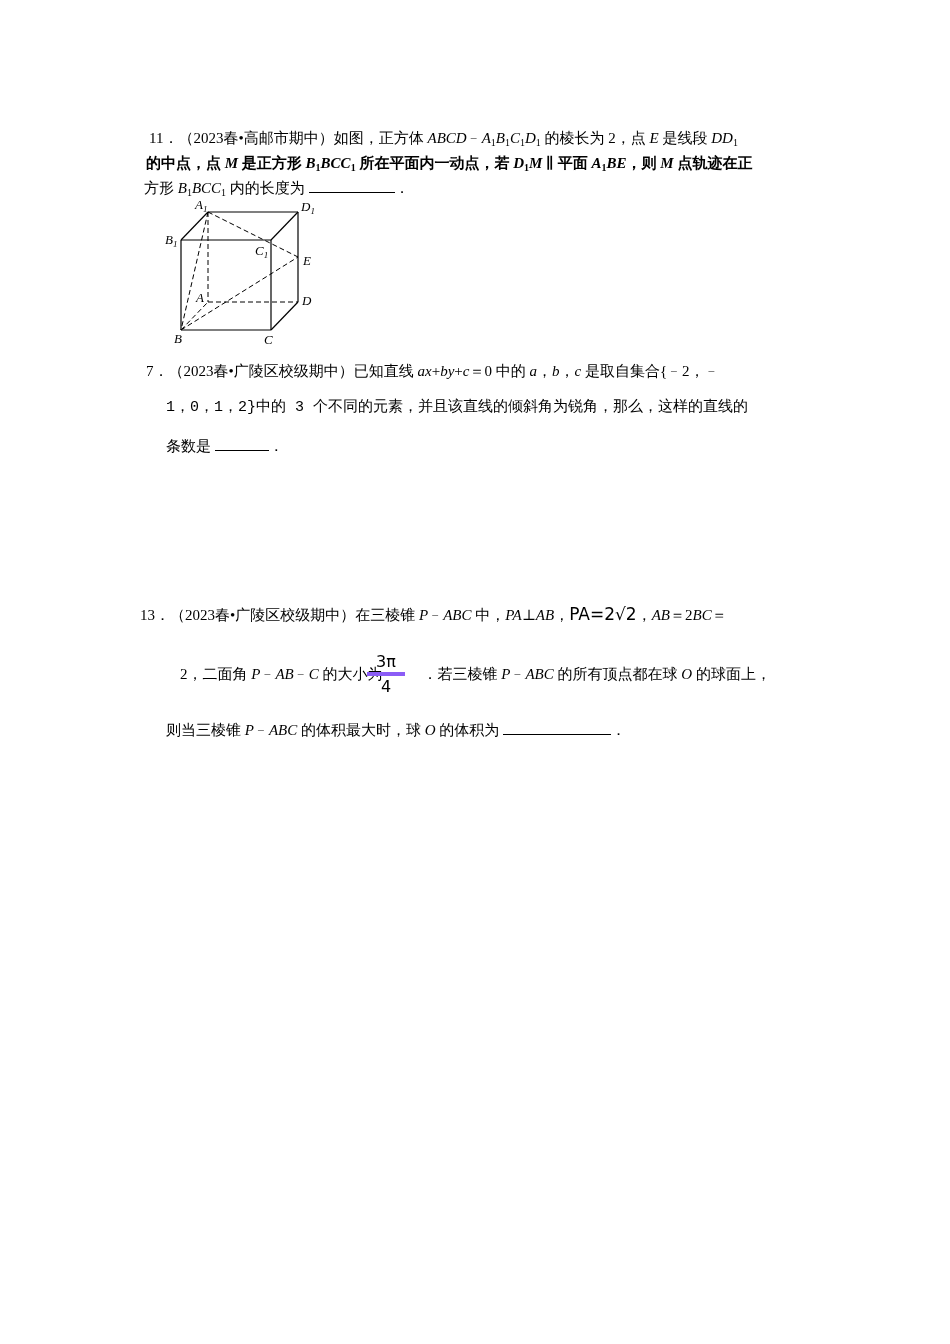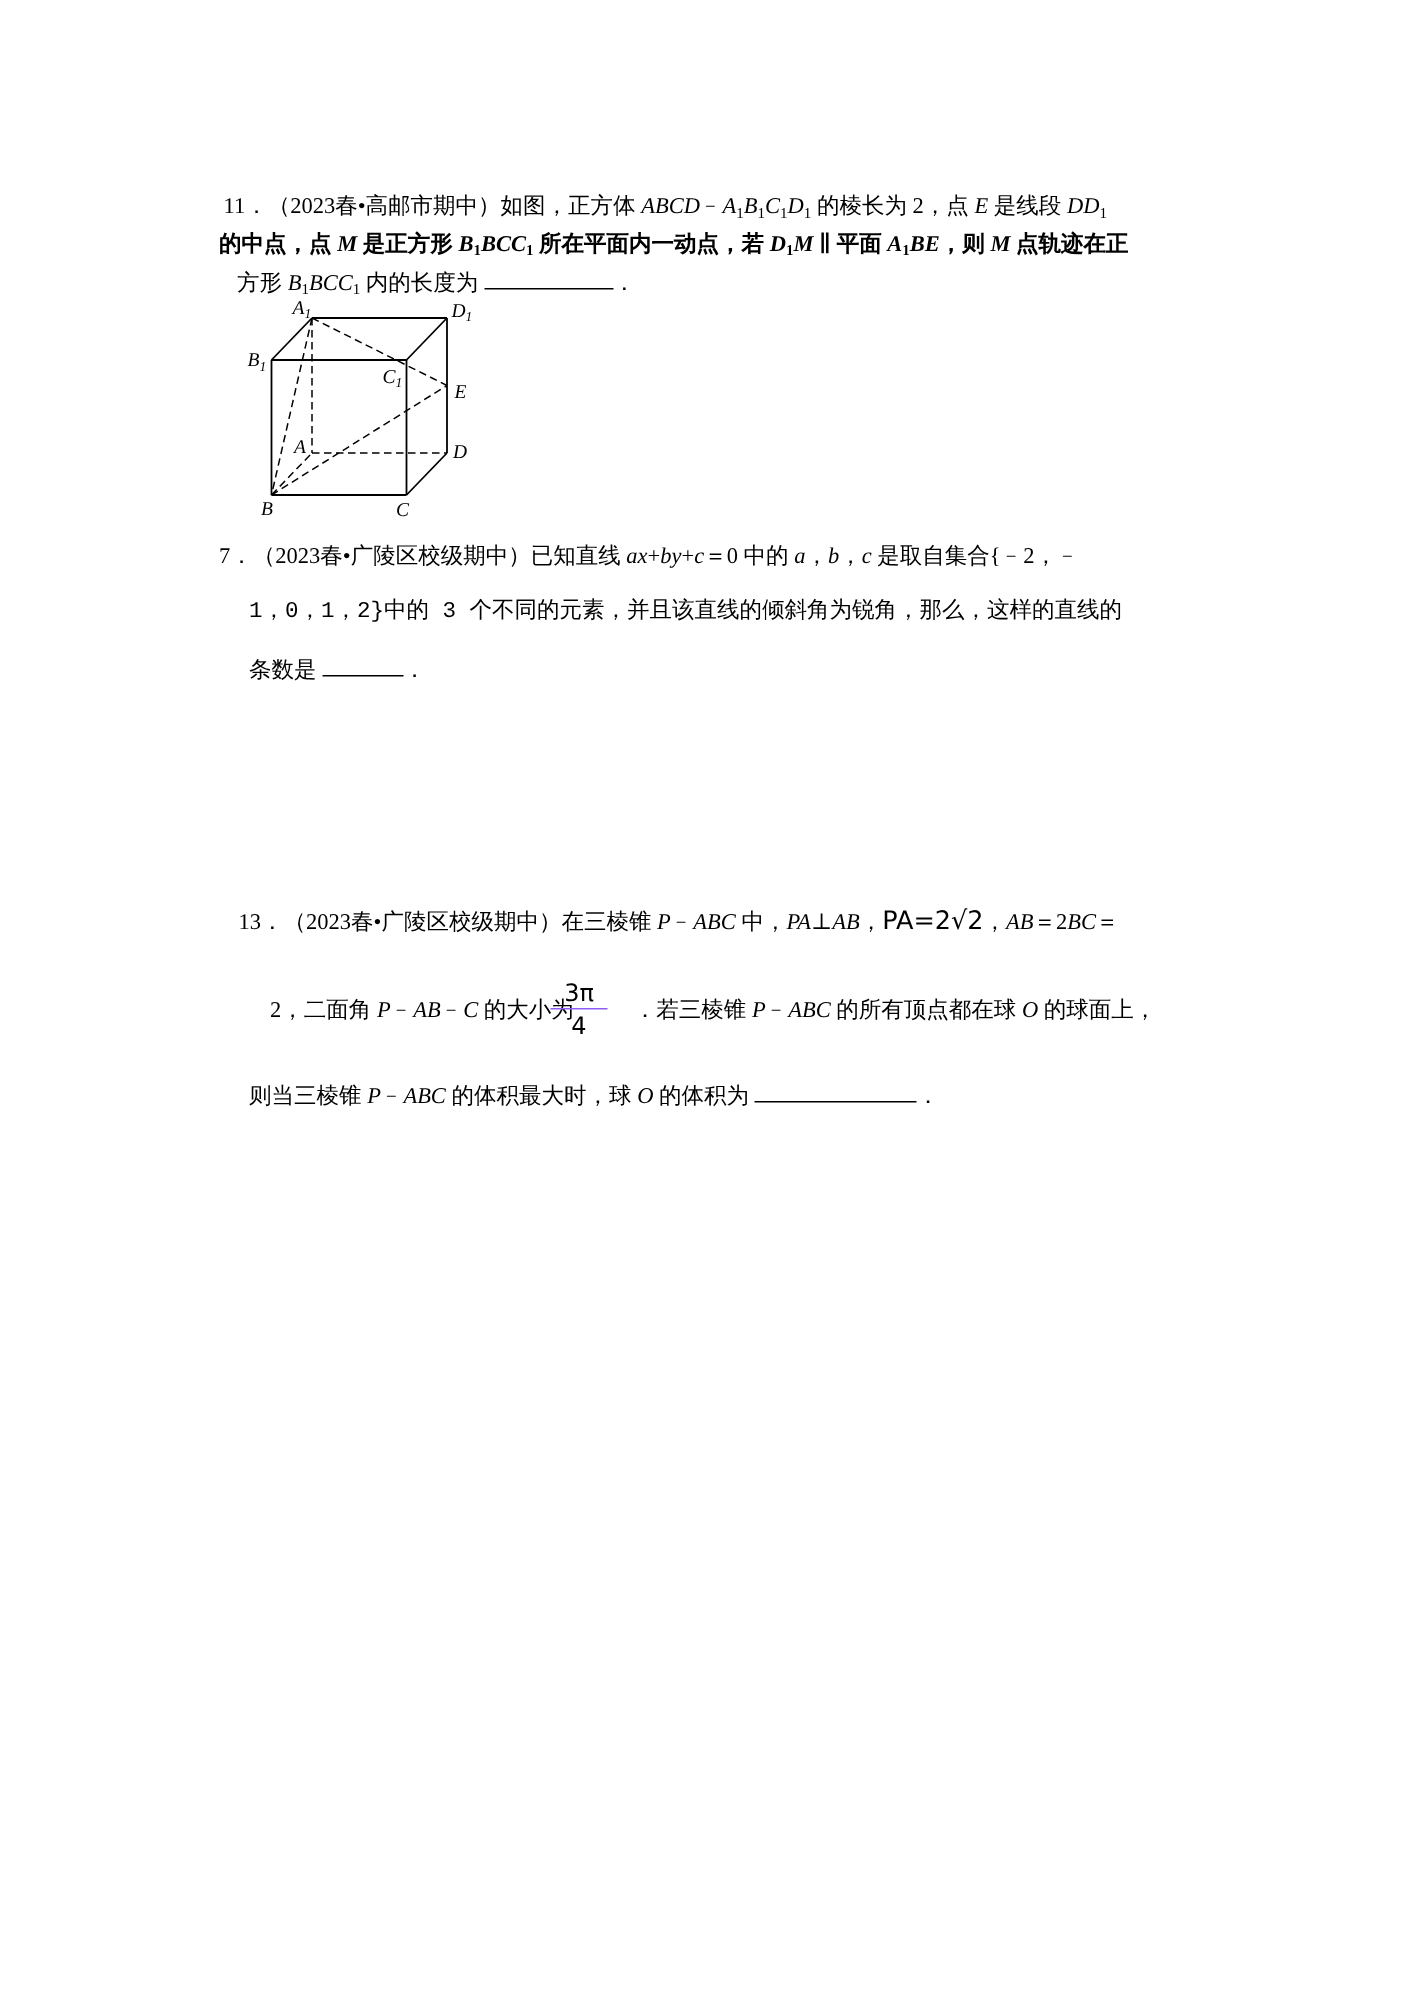--- a/index.html
+++ b/index.html
@@ -4,34 +4,34 @@
 <style>
   html, body { margin: 0; padding: 0; background: #ffffff; }
   body { width: 950px; height: 1344px; position: relative; overflow: hidden;
          font-family: "Liberation Serif", "DejaVu Serif", serif; color: #000; }
   .line { position: absolute; font-size: 15px; white-space: nowrap; line-height: 20px; }
   .m { font-style: italic; }
   sub { font-size: 10px; vertical-align: -3px; line-height: 0; }
   .blank { display: inline-block; border-bottom: 1px solid #000; height: 14px; vertical-align: baseline; }
   .mathimg { font-family: "DejaVu Sans", sans-serif; font-size: 17px; }
   .frac { position: absolute; font-family: "DejaVu Sans", sans-serif; font-size: 16px; text-align: center; }
-  .frac .num { display: block; border-bottom: 1px solid #8b5cf6; padding: 0 2px; line-height: 20px; }
+  .frac .num { display: block; border-bottom: 4px solid #8b5cf6; padding: 0 2px; line-height: 20px; }
   .frac .den { display: block; line-height: 22px; }
   svg text { font-family: "Liberation Serif", serif; font-style: italic; font-size: 13px; }
 </style>
 </head>
 <body>
 
 <div class="line" style="left:149px; top:128px;">
   <span>11．</span><span>（2023春•高邮市期中）</span>如图，正方体 <span class="m">ABCD</span>﹣<span class="m">A</span><sub>1</sub><span class="m">B</span><sub>1</sub><span class="m">C</span><sub>1</sub><span class="m">D</span><sub>1</sub> 的棱长为 2，点 <span class="m">E</span> 是线段 <span class="m">DD</span><sub>1</sub>
 </div>
 <div class="line" style="left:146px; top:153px;font-weight:bold;">
   的中点，点 <span class="m">M</span> 是正方形 <span class="m">B</span><sub>1</sub><span class="m">BCC</span><sub>1</sub> 所在平面内一动点，若 <span class="m">D</span><sub>1</sub><span class="m">M</span> ∥ 平面 <span class="m">A</span><sub>1</sub><span class="m">BE</span>，则 <span class="m">M</span> 点轨迹在正
 </div>
-<div class="line" style="left:158px; top:178px;">
+<div class="line" style="left:144px; top:178px;">
   方形 <span class="m">B</span><sub>1</sub><span class="m">BCC</span><sub>1</sub> 内的长度为 <span class="blank" style="width:86px;"></span><span>．</span>
 </div>
 
 <svg style="position:absolute; left:160px; top:195px;" width="170" height="155" viewBox="0 0 170 155">
   <g stroke="#000" stroke-width="1.2" fill="none">
 
     <line x1="21" y1="45" x2="111" y2="45"></line>
     <line x1="21" y1="45" x2="21" y2="135"></line>
     <line x1="21" y1="135" x2="111" y2="135"></line>
     <line x1="111" y1="45" x2="111" y2="135"></line>
@@ -63,21 +63,21 @@
 <div class="line" style="left:146px; top:361px;">
   <span>7．</span><span>（2023春•广陵区校级期中）</span>已知直线 <span class="m">ax</span>+<span class="m">by</span>+<span class="m">c</span>＝0 中的 <span class="m">a</span>，<span class="m">b</span>，<span class="m">c</span> 是取自集合{﹣2，﹣
 </div>
 <div class="line" style="left:166px; top:398px;font-family:Liberation Mono, monospace;">
   1，0，1，2}中的 3 个不同的元素，并且该直线的倾斜角为锐角，那么，这样的直线的
 </div>
 <div class="line" style="left:166px; top:436px;font-family:Liberation Serif, serif;">
   条数是 <span class="blank" style="width:54px;"></span><span>．</span>
 </div>
 
-<div class="line" style="left:159px; top:604px;">
+<div class="line" style="left:140px; top:604px;">
   <span>13．</span><span>（2023春•广陵区校级期中）</span>在三棱锥 <span class="m">P</span>﹣<span class="m">ABC</span> 中，<span class="m">PA</span>⊥<span class="m">AB</span>，<span class="mathimg">PA=2√2</span>，<span class="m">AB</span>＝2<span class="m">BC</span>＝
 </div>
 <div class="line" style="left:180px; top:664px;">
   2，二面角 <span class="m">P</span>﹣<span class="m">AB</span>﹣<span class="m">C</span> 的大小为<span style="display:inline-block; width:40px;"></span>．若三棱锥 <span class="m">P</span>﹣<span class="m">ABC</span> 的所有顶点都在球 <span class="m">O</span> 的球面上，
 </div>
 <div class="frac" style="left:367px; top:652px; width:38px;">
   <span class="num">3π</span>
   <span class="den">4</span>
 </div>
 <div class="line" style="left:166px; top:720px;font-family:Liberation Serif, serif;">

